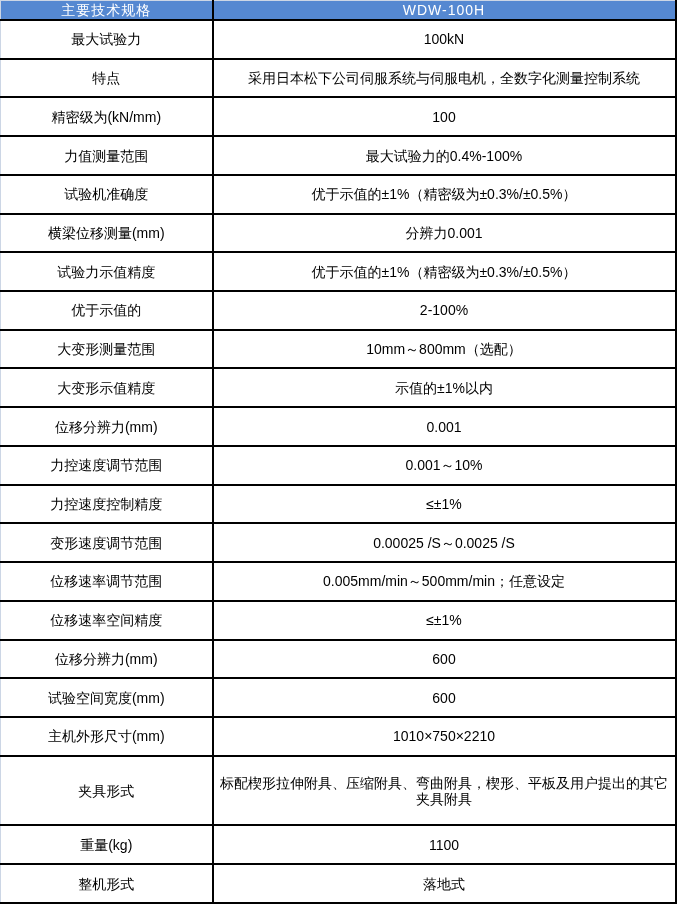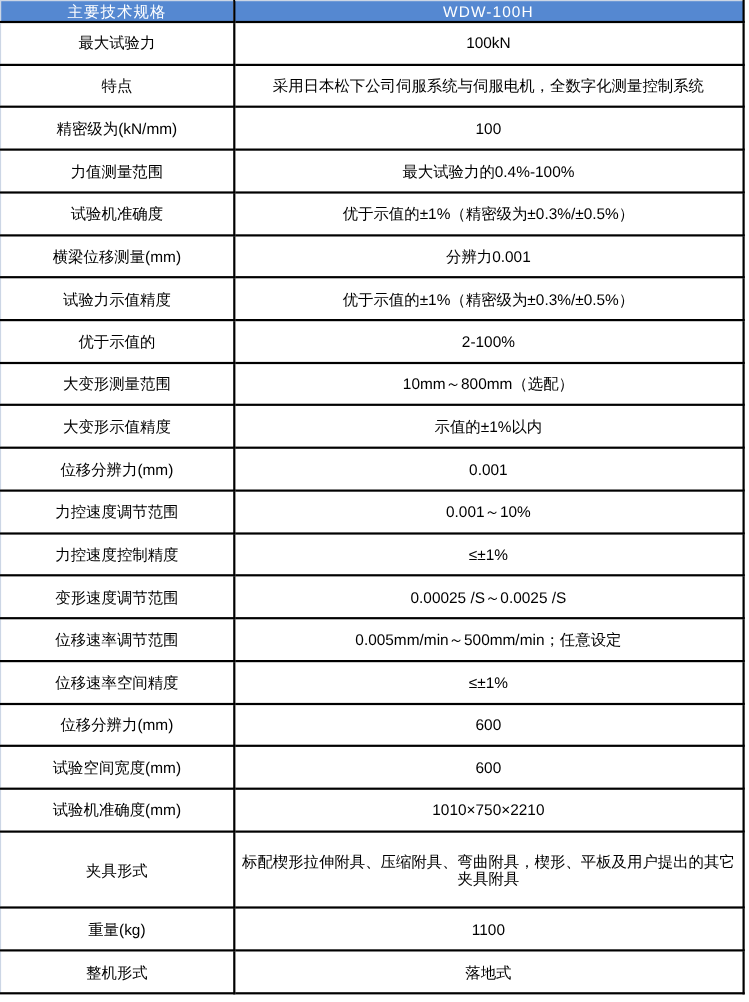--- a/index.html
+++ b/index.html
@@ -131,21 +131,21 @@
         </tr>
         <tr>
           <td>位移分辨力(mm)</td>
           <td>600</td>
         </tr>
         <tr>
           <td>试验空间宽度(mm)</td>
           <td>600</td>
         </tr>
         <tr>
-          <td>试验机准确度(mm)</td>
+          <td>主机外形尺寸(mm)</td>
           <td>1010×750×2210</td>
         </tr>
         <tr>
           <td>夹具形式</td>
           <td>标配楔形拉伸附具、压缩附具、弯曲附具，楔形、平板及用户提出的其它夹具附具</td>
         </tr>
         <tr>
           <td>重量(kg)</td>
           <td>1100</td>
         </tr>

